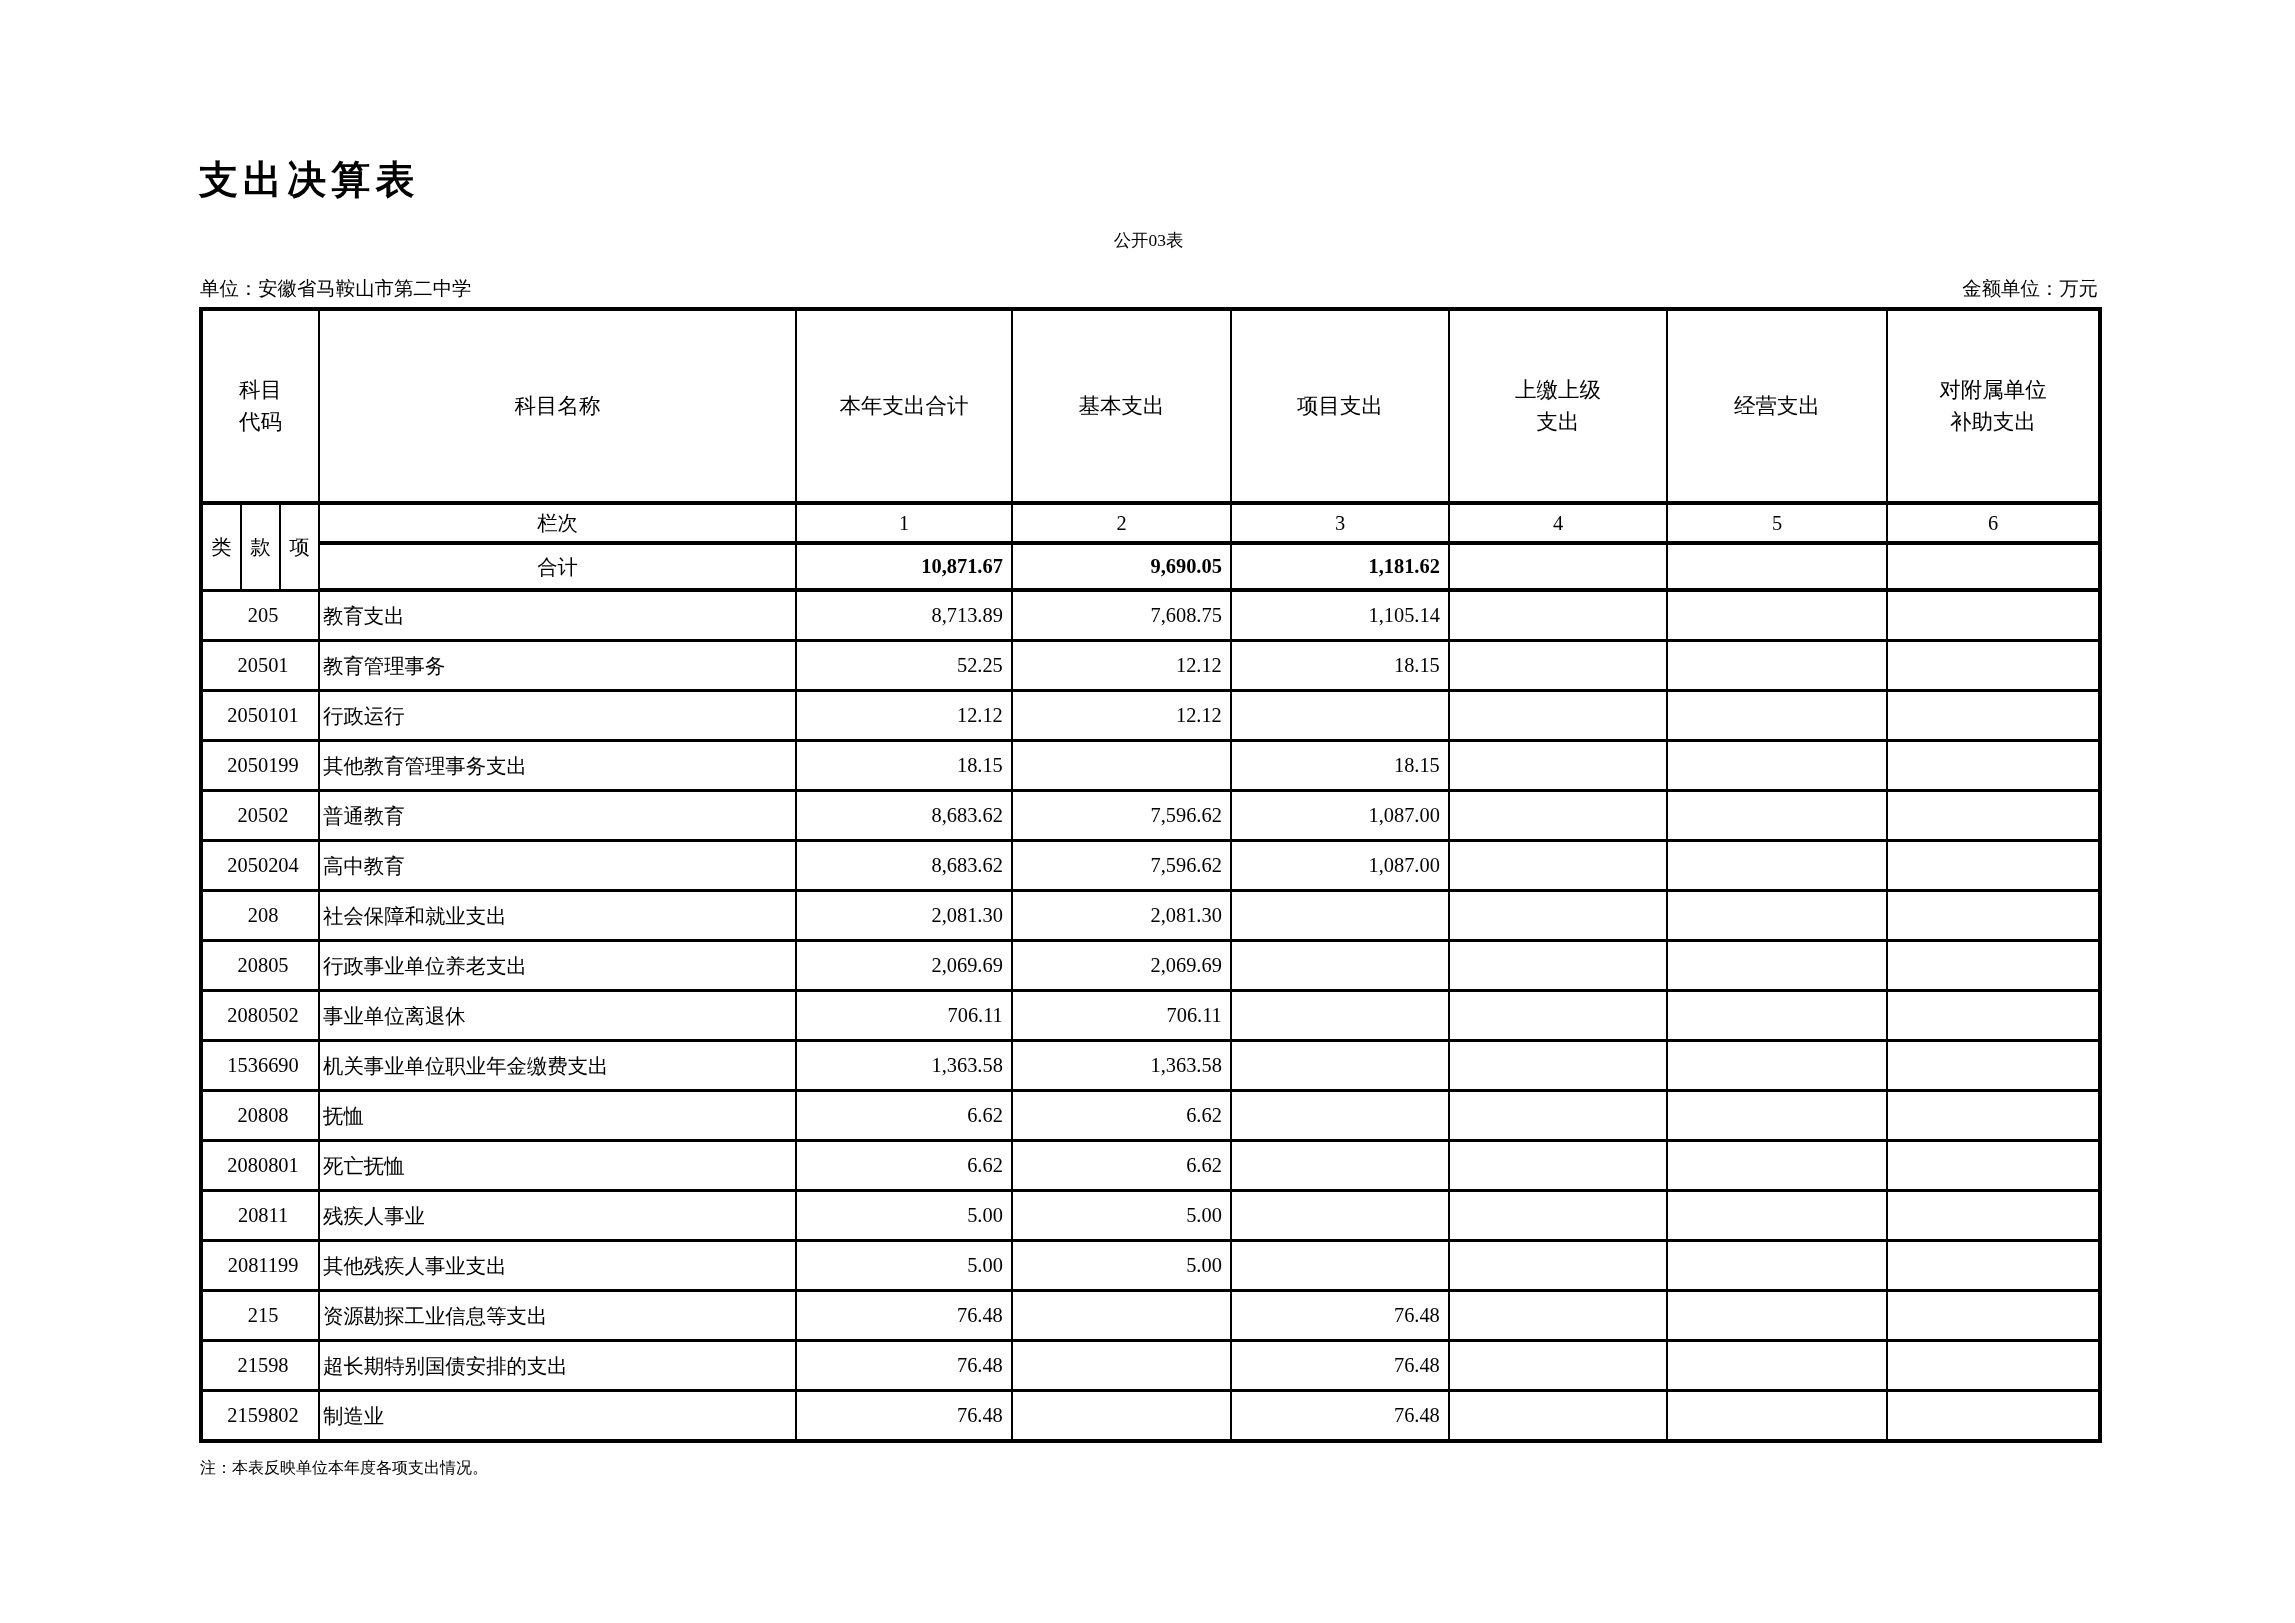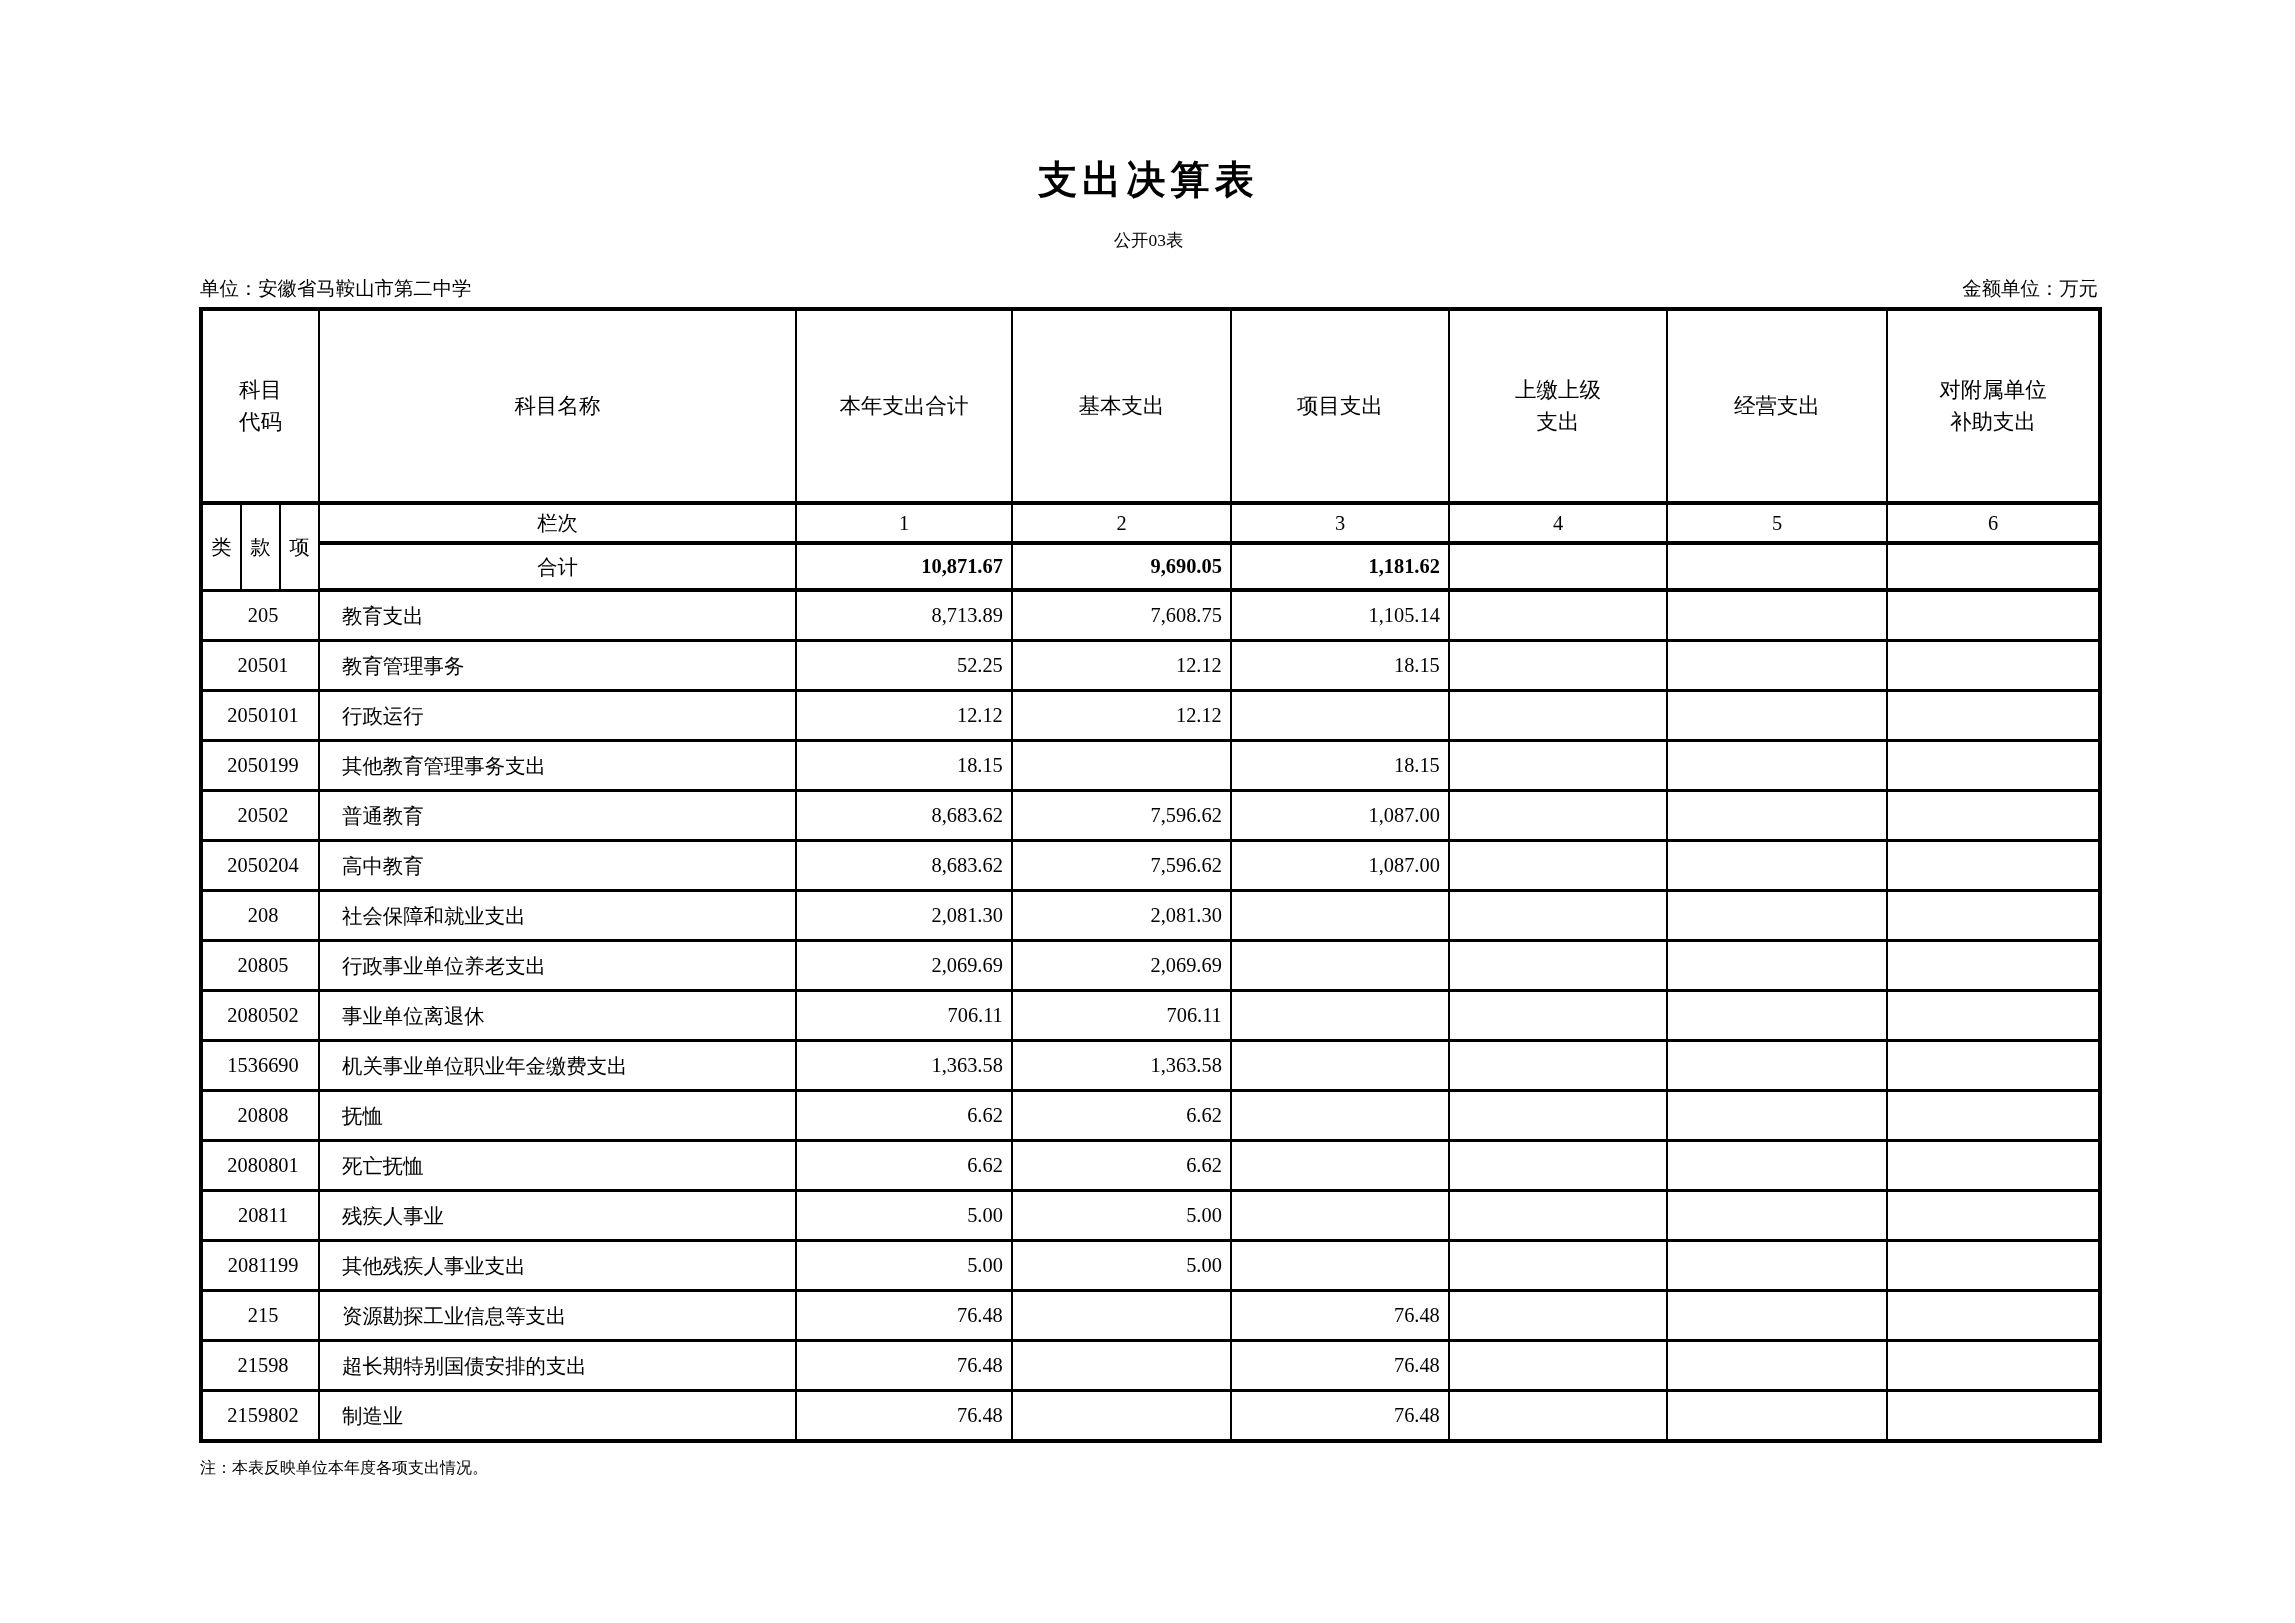--- a/index.html
+++ b/index.html
@@ -1,21 +1,21 @@
 <!DOCTYPE html>
 <html style="font-size:8.2px"><head>
 <meta charset="utf-8">
 <style>
   html, body { margin:0; padding:0; }
   body {
     width:2295px; height:1623px; background:#ffffff; position:relative;
     font-family:"Liberation Serif","DejaVu Serif",serif; color:#000;
   }
   .title {
-    position:absolute; left:199px; top:153px; width:1899px; text-align:center;
+    position:absolute; left:199px; top:153px; width:1899px; 
     font-family:"Liberation Sans","DejaVu Sans",sans-serif;
     font-weight:bold; font-size:39px; letter-spacing:5.1px;
   }
   .table-code {
     position:absolute; left:199px; top:228px; width:1899px;
     text-align:center; font-size:17.4px;
   }
   .unit-line { position:absolute; left:199px; top:275px; width:1899px; height:26.6px; font-size:19.4px; }
   .unit-label { position:absolute; left:1px; top:0; }
   .amount-unit { position:absolute; right:0; top:0; }
@@ -35,21 +35,21 @@
   }
   td.ckx { text-align:center; }
   tr.lanci td { height:36px; text-align:center; }
   tr.lanci td.hline { border-bottom-width:4.1px; }
   tr.heji td { height:43px; border-bottom-width:4.1px; }
   tr.heji td.label { text-align:center; }
   td.num { text-align:right; padding-right:8.2px; }
   td.bold { font-weight:bold; }
   tr.data-row td { height:47px; border-top-width:3.1px; border-bottom-width:3.1px; }
   td.code { text-align:center; padding-left:5.1px; }
-  td.name { text-align:left; padding-left:22px; }
+  td.name { text-align:left; padding-left:3px; }
   .note { position:absolute; left:200px; top:1458px; font-size:16px; }
 </style>
 </head>
 <body>
 
 <div class="title">支出决算表</div>
 <div class="table-code">公开03表</div>
 
 <div class="unit-line">
   <span class="unit-label">单位：安徽省马鞍山市第二中学</span>

